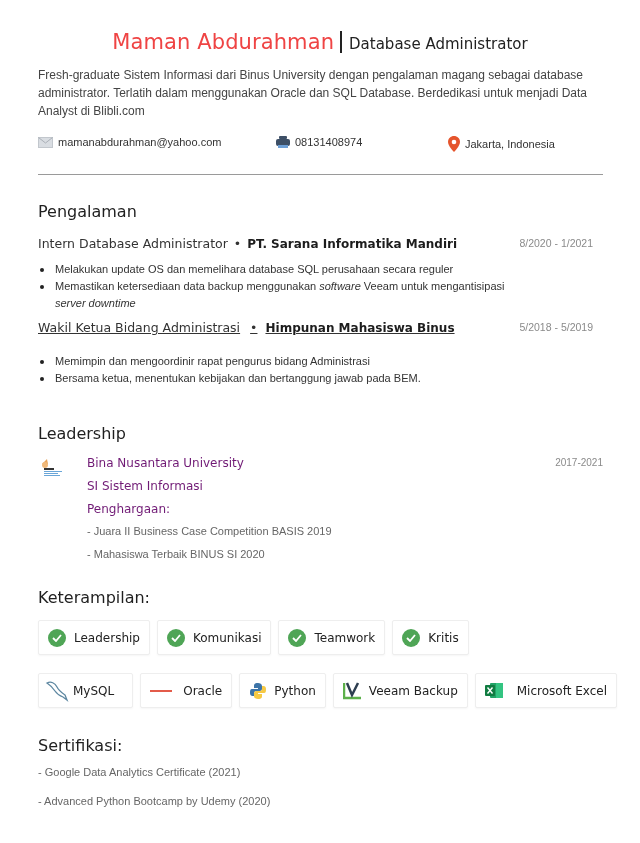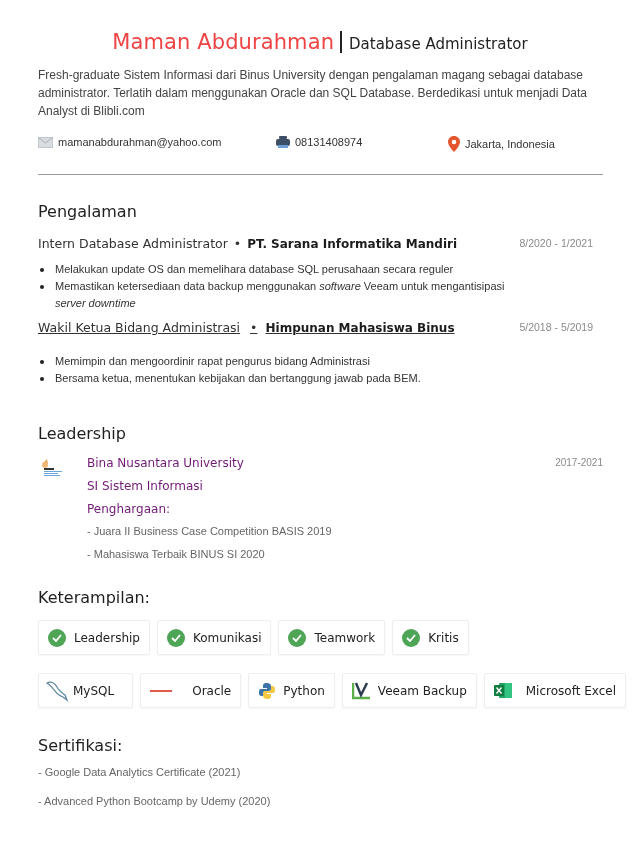--- a/index.html
+++ b/index.html
@@ -160,21 +160,21 @@
   </div>
 </div>
 
 <div class="chips" style="top:673px;">
   <div class="chip" style="padding:0 18px 0 6px;gap:4px;">
     <svg width="24" height="22" viewBox="0 0 24 22">
         <path d="M2 3 C6 1 10 3 12 7 C14 11 17 13 20 15 L22 20 L18 17 C15 16 12 14 10 11 C8 8 5 5 2 3 Z" fill="none" stroke="#5d87a1" stroke-width="1.3"></path>
       </svg>
     <span>MySQL</span>
   </div>
-  <div class="chip" style="gap:20px;">
+  <div class="chip" style="gap:11px;">
     <svg width="22" height="6" viewBox="0 0 22 6">
         <rect x="0" y="2" width="22" height="2" fill="#e35b4a"></rect>
       </svg>
     <span>Oracle</span>
   </div>
   <div class="chip" style="gap:7px;">
     <svg width="18" height="18" viewBox="0 0 18 18">
         <path d="M9 1 C5 1 5 3 5 4 L5 6 L9 6 L9 7 L3 7 C1 7 1 9 1 11 C1 13 2 14 3.5 14 L5 14 L5 11 C5 10 6 9 7 9 L11 9 C12 9 13 8 13 7 L13 4 C13 2 11 1 9 1 Z" fill="#3d74a8"></path>
         <path d="M9 17 C13 17 13 15 13 14 L13 12 L9 12 L9 11 L15 11 C17 11 17 9 17 7 C17 5 16 4 14.5 4 L13 4 L13 7 C13 8 12 9 11 9 L7 9 C6 9 5 10 5 11 L5 14 C5 16 7 17 9 17 Z" fill="#f6c944"></path>
       </svg>

